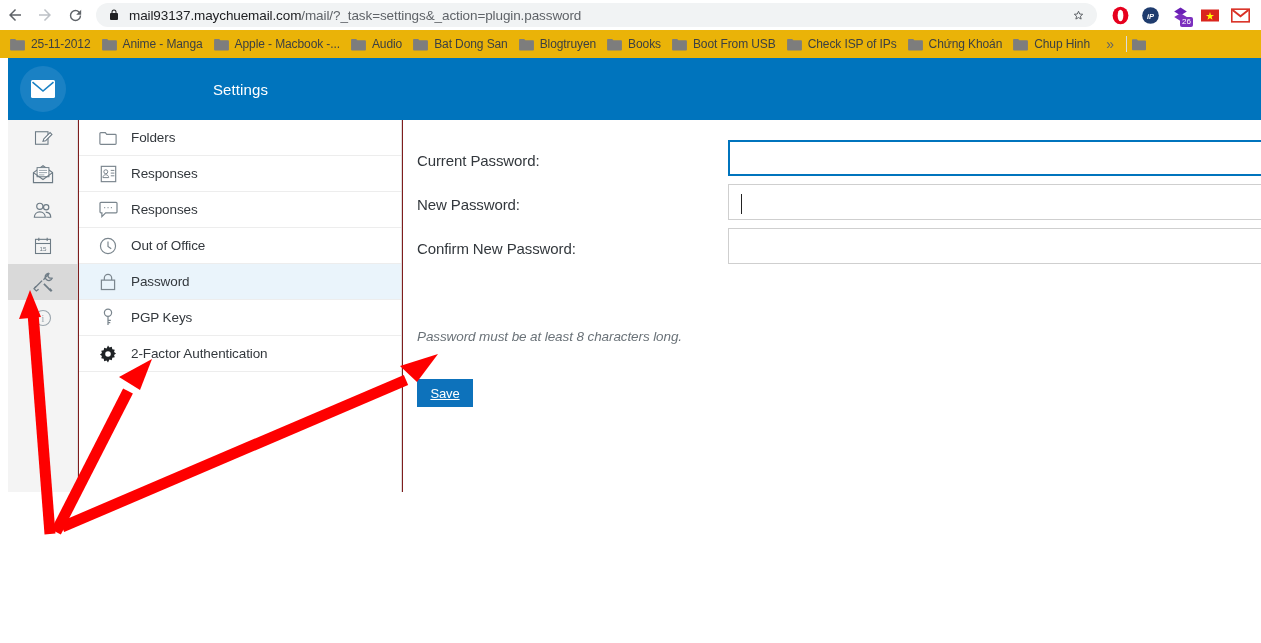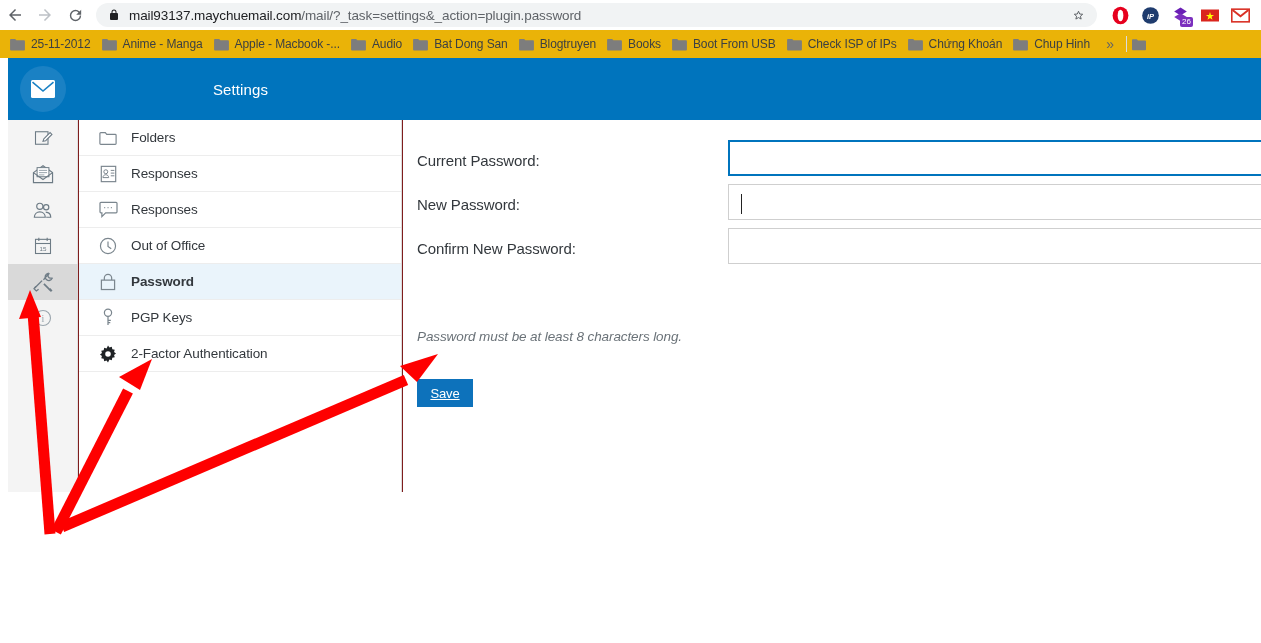--- a/index.html
+++ b/index.html
@@ -180,21 +180,21 @@
     background: #ffffff;
     border-right: 1px solid #dcdcdc;
   }
   .settings-item {
     height: 36px;
     display: flex; align-items: center;
     padding-left: 18px;
     border-bottom: 1px solid #ededed;
     background: #fff;
   }
-  .settings-item.selected { background: #eaf4fb; font-weight: bold; }
+  .settings-item.selected { background: #eaf4fb; }
   .si-icon {
     width: 22px; height: 22px;
     flex: 0 0 auto;
     margin-right: 12px;
     display: flex; align-items: center; justify-content: center;
   }
   .si-label {
     font-size: 13.5px;
     color: #33383d;
     letter-spacing: -0.1px;

